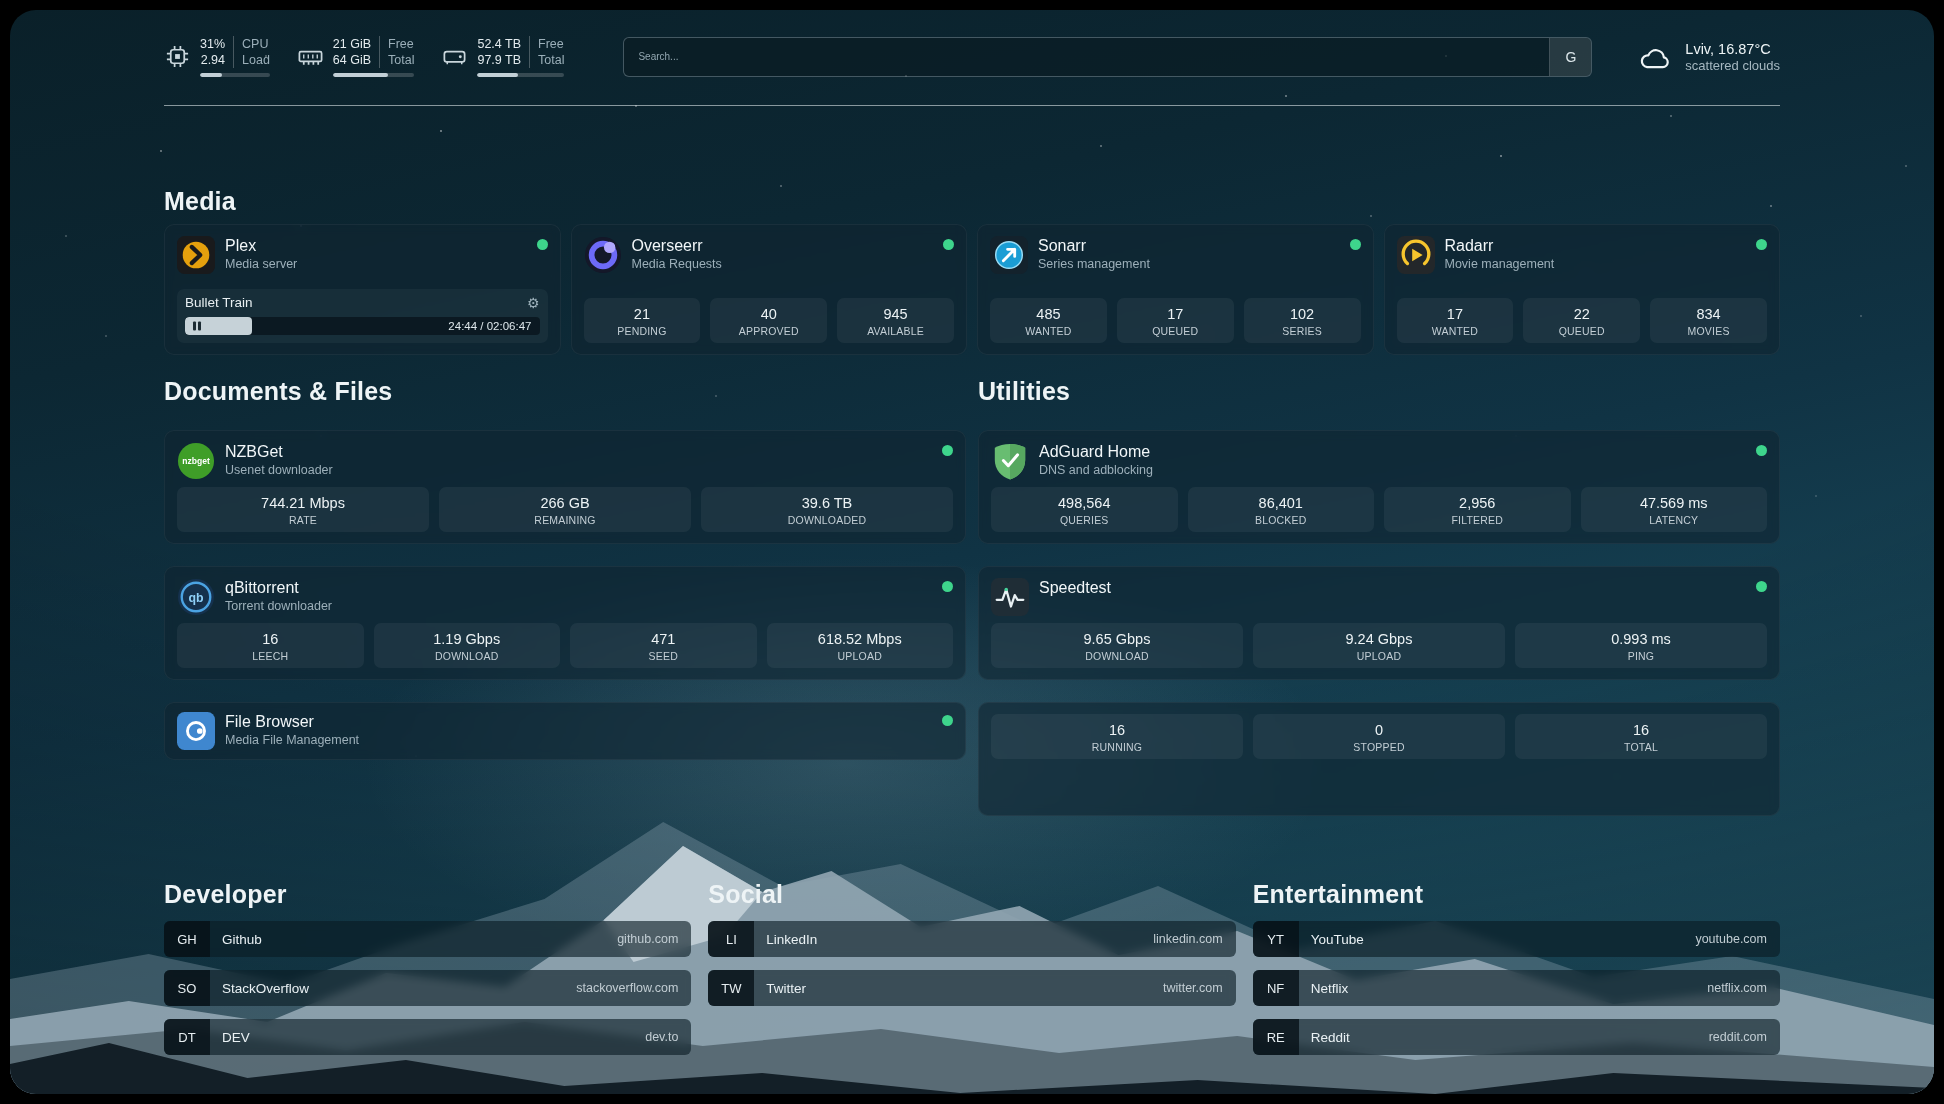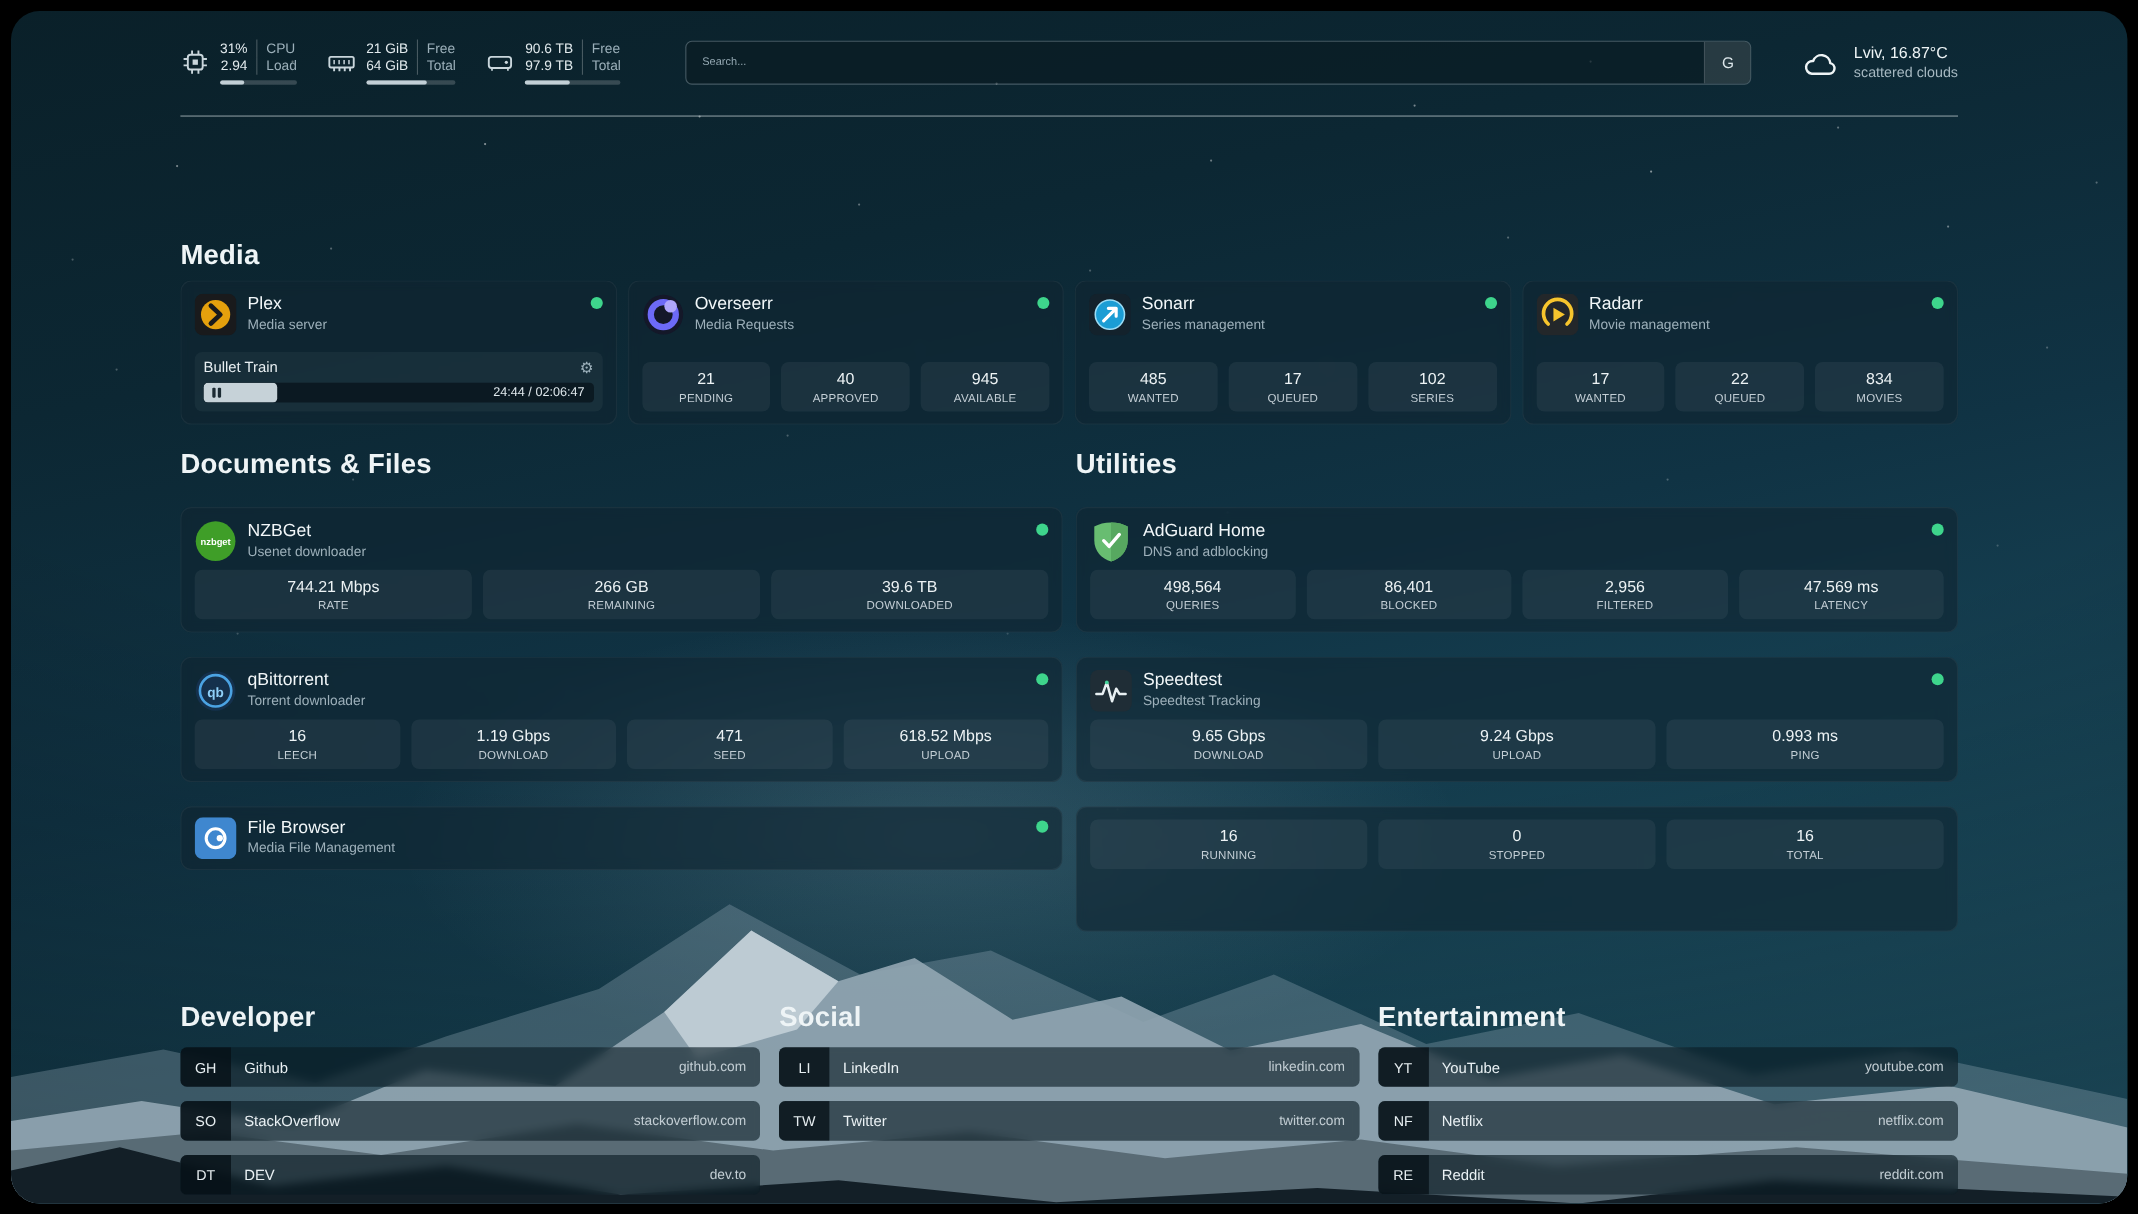--- a/index.html
+++ b/index.html
@@ -63,21 +63,21 @@
 
   .weather { display: flex; align-items: center; gap: 11px; }
   .weather-icon svg { width: 38px; height: 30px; display: block; }
   .weather-loc { font-size: 14.5px; color: #eef4f6; line-height: 18px; }
   .weather-cond { font-size: 13px; color: #a6b8c1; line-height: 16px; }
 
   .divider { height: 1px; background: rgba(240,248,250,.55); margin-top: 28px; }
 
   
   .section-title { font-size: 25px; font-weight: 600; color: #eef4f6; letter-spacing: .2px; }
-  .media-title { margin: 112px 0 8px; }
+  .media-title { margin: 81px 0 8px; }
 
   .media-grid { display: grid; grid-template-columns: repeat(4, 1fr); gap: 10px; }
 
   .card { background: rgba(15,37,48,.58); border: 1px solid rgba(255,255,255,.05); border-radius: 10px;
     padding: 11px 12px; backdrop-filter: blur(5px); }
   .media-card { height: 131px; display: flex; flex-direction: column; justify-content: space-between; }
   .doc-card { height: 114px; display: flex; flex-direction: column; justify-content: space-between; margin-bottom: 22px; }
   .slim-card { height: 58px; display: flex; flex-direction: column; justify-content: center; margin-bottom: 0; }
   .last-card { margin-bottom: 0; }
 
@@ -178,21 +178,21 @@
 
       <div class="sys-group">
         <span class="sys-icon">
           <svg viewBox="0 0 28 28" fill="none" stroke="#c9d6dc" stroke-width="1.8">
             <rect x="3.5" y="9" width="21" height="10.5" rx="2.5"></rect>
             <circle cx="20" cy="14.2" r="1.5" fill="#c9d6dc" stroke="none"></circle>
             <path d="M6.5 19.5 v2.5 M21.5 19.5 v2.5" stroke-width="1.6"></path>
           </svg>
         </span>
         <div class="sys-data">
-          <span class="sys-val">90.6 TB</span>
+          <span class="sys-val">52.4 TB</span>
           <span class="sys-lbl">Free</span>
           <span class="sys-val">97.9 TB</span>
           <span class="sys-lbl">Total</span>
           <div class="sys-bar">
             <div class="sys-fill" style="width: 47%;"></div>
           </div>
         </div>
       </div>
 
       <div class="searchbar">
@@ -474,21 +474,20 @@
           <div class="card-head">
             <span class="svc-icon">
               <svg viewBox="0 0 40 40">
                 <rect width="40" height="40" rx="8" fill="#1f2d36"></rect>
                 <polyline points="6,23 12,23 16,12 21,30 25,18 28,23 34,23" fill="none" stroke="#e8f0f3" stroke-width="2.4" stroke-linejoin="round" stroke-linecap="round"></polyline>
                 <circle cx="16" cy="12" r="1.8" fill="#43d39a"></circle>
               </svg>
             </span>
             <div class="svc-meta">
               <div class="svc-name">Speedtest</div>
-              <div class="svc-desc">Speedtest Tracking</div>
             </div>
             <span class="status-dot" style="background: rgb(62, 213, 140);"></span>
           </div>
           <div class="stat-row">
             <div class="stat">
               <div class="stat-value">9.65 Gbps</div>
               <div class="stat-label">DOWNLOAD</div>
             </div>
             <div class="stat">
               <div class="stat-value">9.24 Gbps</div>

